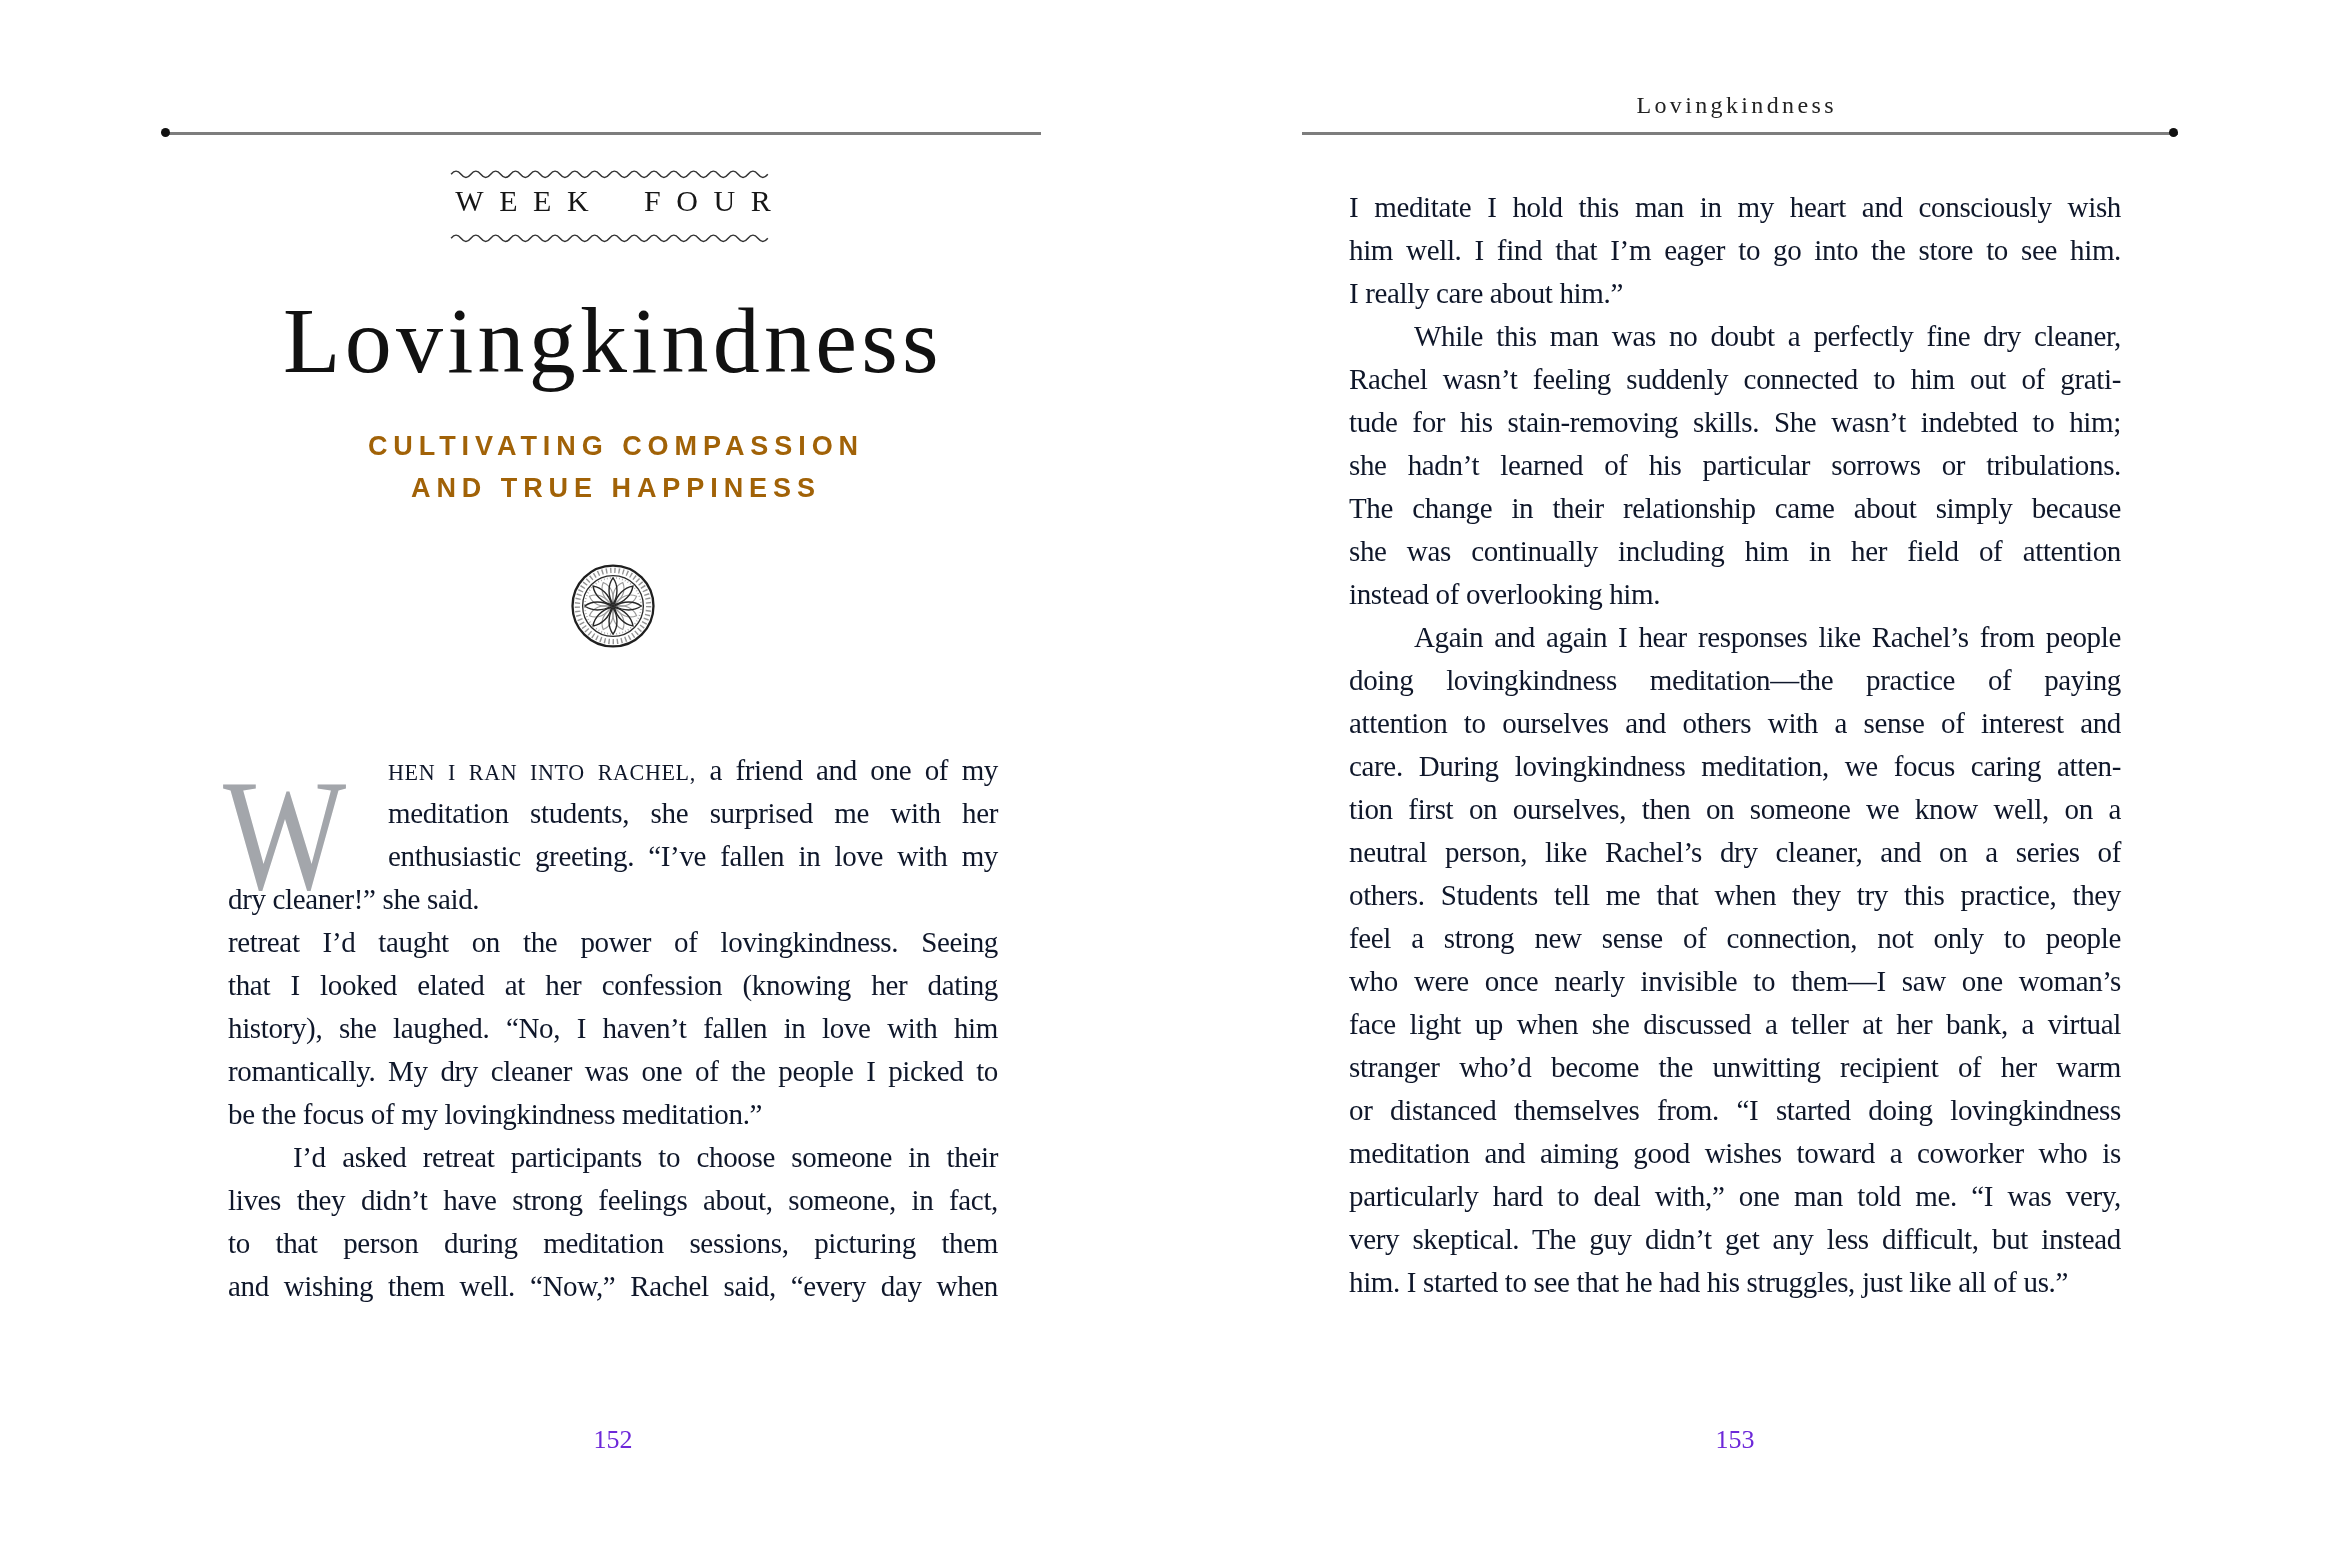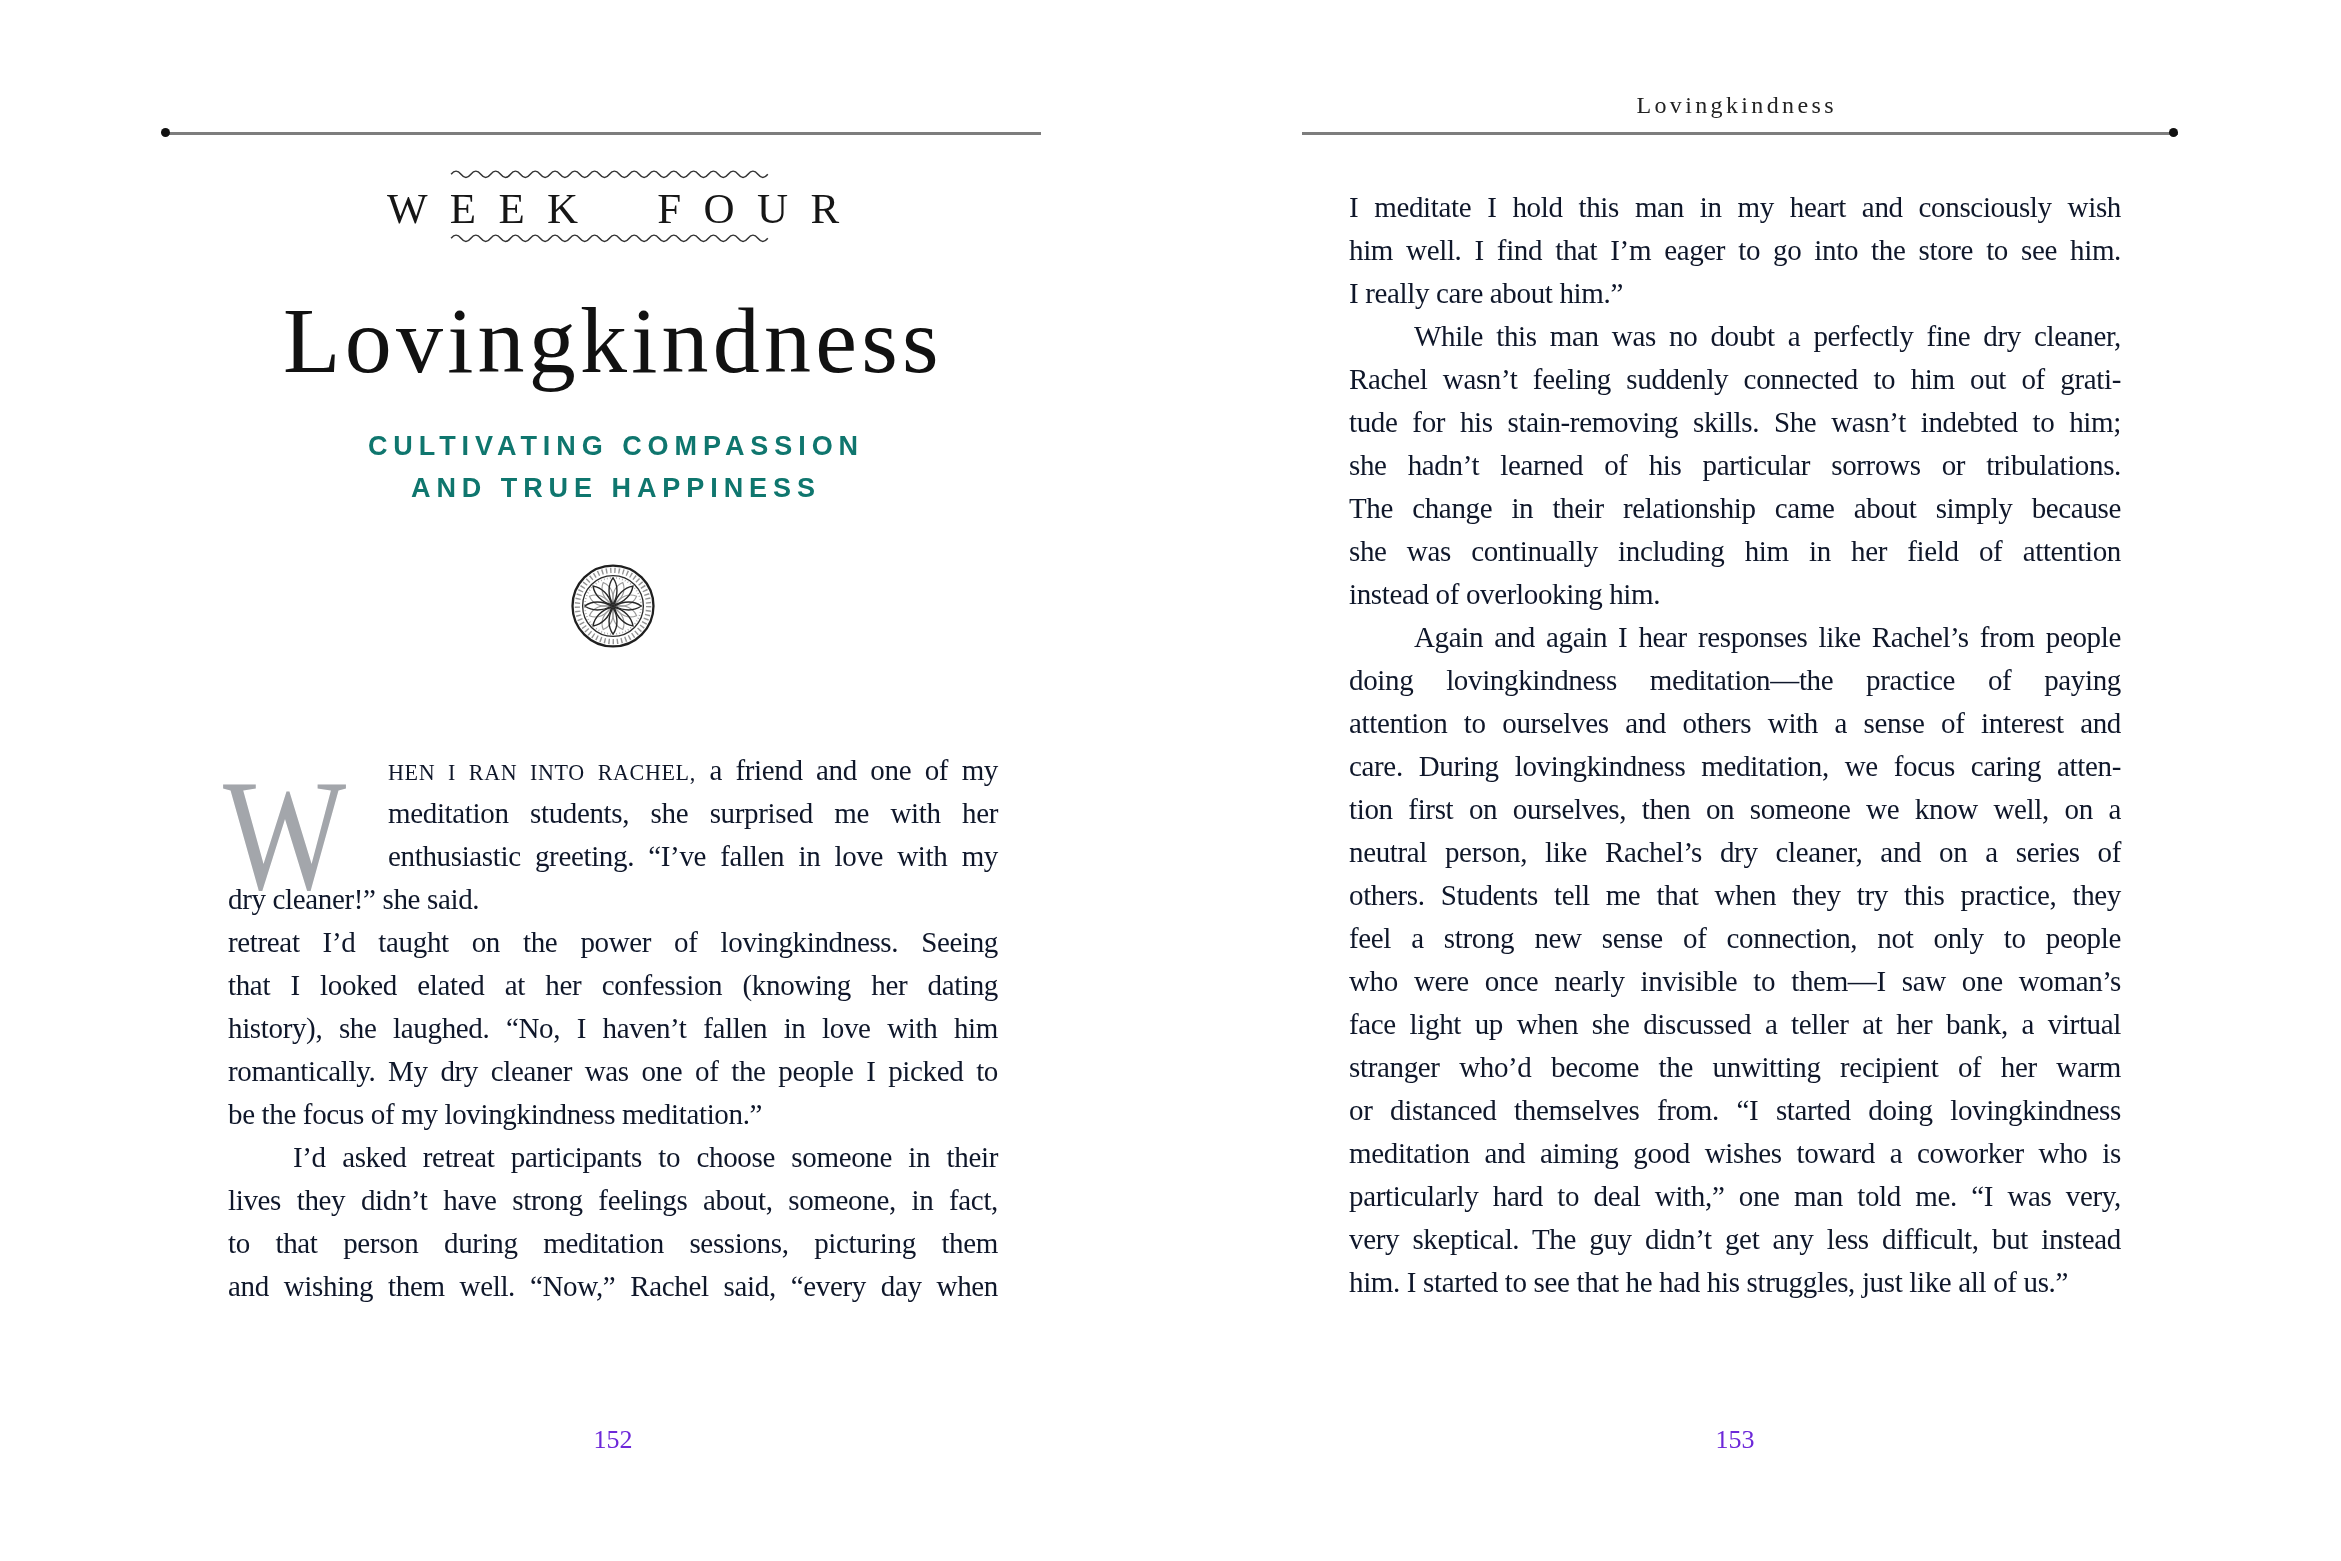--- a/index.html
+++ b/index.html
@@ -8,27 +8,27 @@
 
   
   .rule{position:absolute;top:132px;height:2.7px;background:#7d7d7d;}
   .rule-left{left:165px;width:876px;}
   .rule-right{left:1302px;width:876px;}
   .rule-dot{position:absolute;top:128px;width:9px;height:9px;border-radius:50%;background:#111;}
   .dot-left{left:161px;}
   .dot-right{left:2169px;}
   .squiggle-wrap{position:absolute;left:228px;width:770px;text-align:center;}
   .week-label{position:absolute;top:184px;left:228px;width:770px;text-align:center;
-              font-size:43px;letter-spacing:0.52em;word-spacing:0.55em;color:#161616;
+              font-size:30px;letter-spacing:0.52em;word-spacing:0.55em;color:#161616;
               text-indent:0.52em;}
   .chapter-title{position:absolute;top:286px;left:228px;width:770px;text-align:center;
                  font-size:94px;line-height:1.15;letter-spacing:0.045em;color:#111;}
   .subtitle{position:absolute;left:228px;width:770px;text-align:center;
             font-family:"Liberation Sans",sans-serif;font-weight:bold;font-size:27px;
-            letter-spacing:0.22em;color:#0f766e;text-indent:0.22em;}
+            letter-spacing:0.22em;color:#a16207;text-indent:0.22em;}
   .subtitle1{top:431px;}
   .subtitle2{top:473px;}
   .medallion{position:absolute;top:562px;left:228px;width:770px;text-align:center;}
 
   
   .running-header{position:absolute;top:92px;left:1349px;width:772px;text-align:center;
                   font-size:24px;letter-spacing:0.14em;color:#222;text-indent:0.14em;}
 
   
   .body-block{position:absolute;font-size:29px;letter-spacing:-0.012em;color:#0f172a;}

